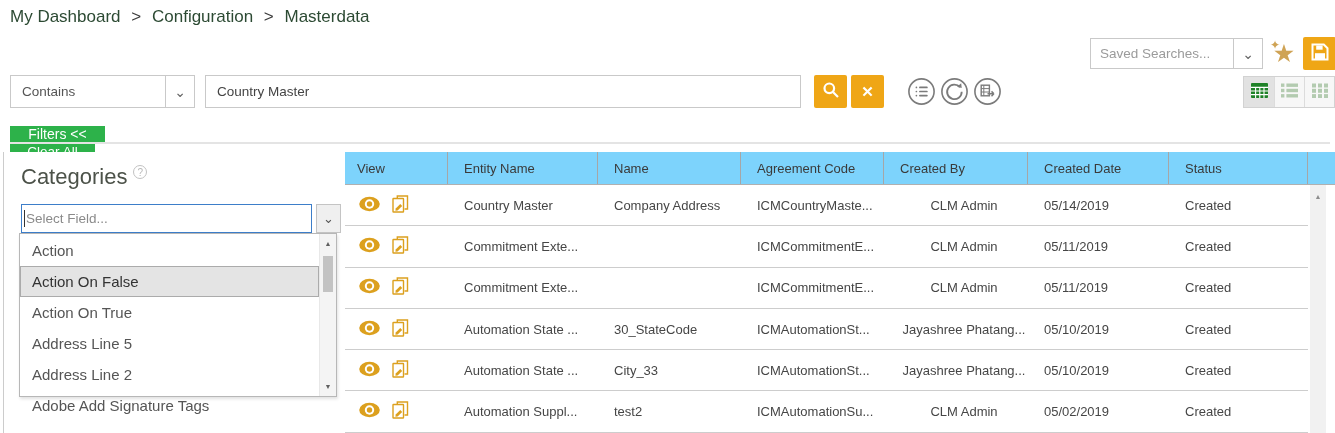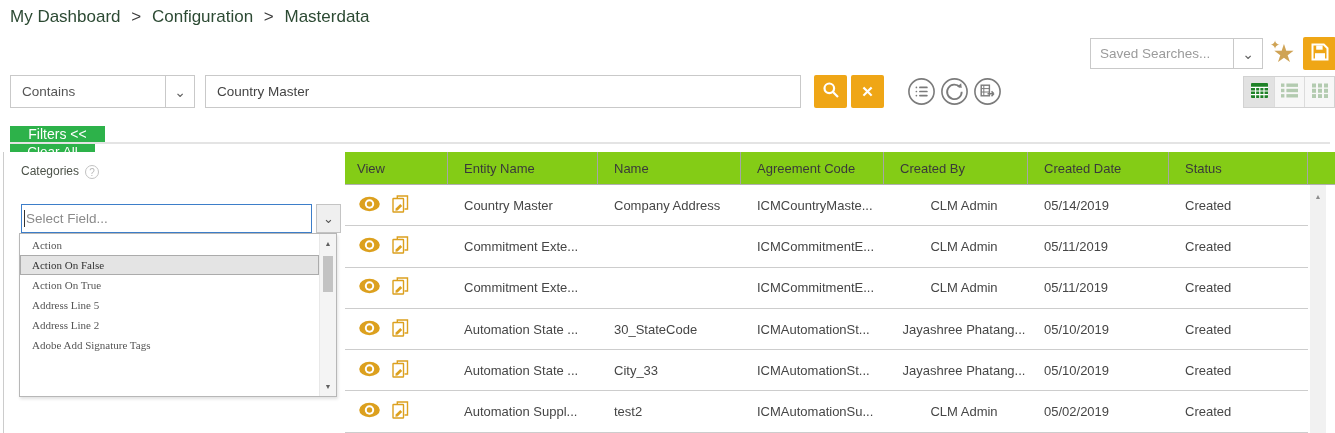--- a/index.html
+++ b/index.html
@@ -54,51 +54,51 @@
                  font-family:inherit; cursor:pointer; }
   .filter-area { flex:1; background:#fff; border:1px solid #e4e4e4; border-left:none; position:relative; }
   .filter-area .chev { position:absolute; right:16px; top:6px; color:#777; font-size:15px; cursor:pointer; }
   .clearall-btn { width:85px; height:31px; background:#2DB24A; color:#fff; border:none; font-size:13.5px;
                   font-family:inherit; cursor:pointer; }
 
   
   .left-panel { position:absolute; left:3px; top:152px; width:342px; height:281px; background:#fff;
                 border-left:1px solid #ccc; }
   .cat-title-row { margin:12px 0 0 17px; display:flex; align-items:flex-start; gap:6px; }
-  .cat-title { font-size:12px; color:#4c5249; }
+  .cat-title { font-size:22px; color:#4c5249; }
   .help-icon { width:14px; height:14px; border:1px solid #c2c2c2; border-radius:50%; color:#b9b9b9;
                font-size:10px; display:flex; align-items:center; justify-content:center; margin-top:1px;
                cursor:pointer; }
   .field-combo { position:absolute; left:17px; top:52px; display:flex; align-items:stretch; }
   .field-input { width:291px; height:29px; border:1px solid #3d7ec9; display:flex; align-items:center;
                  background:#fff; padding-left:2px; }
   .caret-bar { width:1px; height:17px; background:#333; }
   .field-placeholder { color:#8a8a8a; font-size:13.5px; padding-left:1px; }
   .field-chev { width:25px; height:29px; margin-left:4px; border:1px solid #c4c4c4; background:#efefef;
                 display:flex; align-items:center; justify-content:center; color:#555; font-size:13px;
                 cursor:pointer; }
 
   
   .dropdown { position:absolute; left:19px; top:233px; width:318px; height:164px; background:#fff;
               border:1px solid #b7b7b7; box-shadow:1px 2px 3px rgba(0,0,0,.12); z-index:5; display:flex; }
   .dd-list { flex:1; padding-top:1px; }
-  .dd-item { height:20px; display:flex; align-items:center; padding-left:11px; font-size:11px;
-             color:#555; cursor:pointer; border:1px solid transparent;font-family:Liberation Serif, serif; }
+  .dd-item { height:31px; display:flex; align-items:center; padding-left:11px; font-size:15px;
+             color:#555; cursor:pointer; border:1px solid transparent; }
   .dd-item.selected { background:#e4e4e4; border:1px solid #ababab; color:#333; }
   .dd-scroll { width:17px; background:#f4f4f4; position:relative; border-left:1px solid #e8e8e8; }
   .dd-scroll .arr { position:absolute; left:0; width:100%; text-align:center; font-size:7px; color:#606060;
                     cursor:pointer; }
   .dd-scroll .arr-up { top:6px; }
   .dd-scroll .arr-dn { bottom:6px; }
   .dd-thumb { position:absolute; left:3px; top:22px; width:10px; height:36px; background:#c3c3c3;
               cursor:grab; }
 
   
   .table { position:absolute; left:345px; top:152px; width:990px; height:281px; }
-  .thead { display:flex; height:33px; background:#84cc16; border-bottom:1px solid #b0b0b0; }
+  .thead { display:flex; height:33px; background:#7dd3fc; border-bottom:1px solid #b0b0b0; }
   .th { display:flex; align-items:center; padding-left:16px; font-size:13px; color:#3a3a3a;
         border-right:1px solid #a6a6a6; cursor:pointer; }
   .th.c-fill { border-right:none; cursor:default; }
   .c-view{width:103px;} .c-entity{width:150px;} .c-name{width:143px;} .c-code{width:143px;}
   .c-by{width:144px;text-align:center;} .c-date{width:141px;} .c-status{width:139px;} .c-fill{flex:1;}
   .th.c-view { padding-left:12px; }
   .tbody { width:963px; }
   .trow { display:flex; height:41.3px; border-bottom:1px solid #cdcdcd; align-items:center; }
   .td { padding-left:16px; font-size:13px; color:#464646; white-space:nowrap; overflow:hidden; }
   .td.c-view { padding-left:13px; display:flex; align-items:center; gap:10px; }

